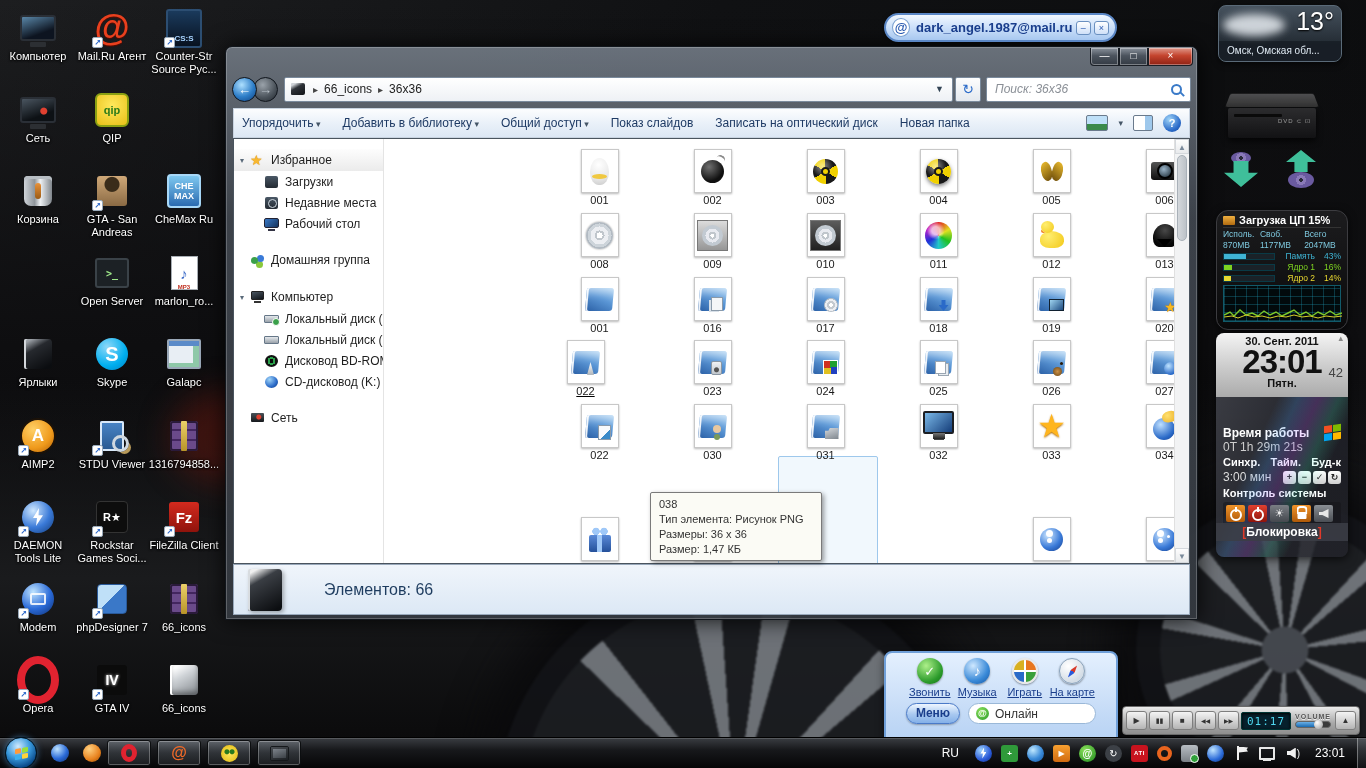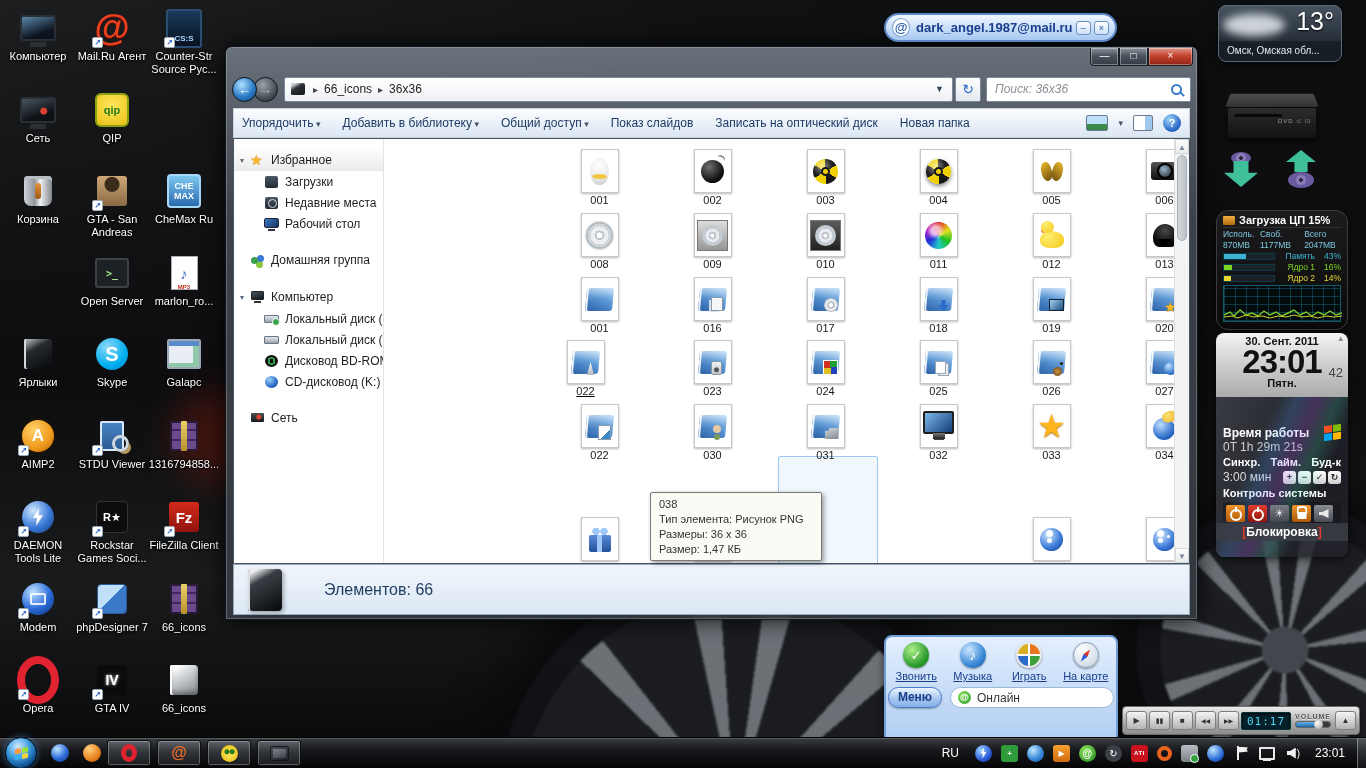--- a/index.html
+++ b/index.html
@@ -220,21 +220,21 @@
 .g-lock{background:linear-gradient(#f0942a,#b05a08)}
 .g-snd{background:linear-gradient(#8a8e94,#4a4e54);display:flex;align-items:center;justify-content:center}
 .g-pwr1::before,.g-pwr2::before{content:"";width:8px;height:8px;border:2px solid #fff;border-radius:50%;position:absolute;left:50%;top:56%;transform:translate(-50%,-50%)}
 .g-pwr1::after,.g-pwr2::after{content:"";width:2px;height:5px;background:#fff;position:absolute;left:50%;top:2px;transform:translateX(-50%)}
 .g-lock::before{content:"";width:9px;height:7px;background:#fff;border-radius:1px;position:absolute;bottom:3px;left:50%;transform:translateX(-50%)}
 .g-lock::after{content:"";width:7px;height:6px;border:2px solid #fff;border-bottom:none;border-radius:4px 4px 0 0;position:absolute;top:1px;left:50%;transform:translateX(-50%)}
 .g-snd::before{content:"";width:10px;height:9px;background:#e8e8e8;clip-path:polygon(0 32%,38% 32%,100% 0,100% 100%,38% 68%,0 68%)}
 .lock-row{position:absolute;left:0;right:0;bottom:16px;height:18px;background:rgba(60,62,70,.85);text-align:center;font-size:12px;font-weight:bold;color:#fff;line-height:18px}
 .lock-row b{color:#e03a2a;font-weight:bold}
 
-#agent-panel{position:absolute;left:884px;top:635px;width:234px;height:112px;z-index:6;border-radius:8px 8px 12px 12px;background:linear-gradient(#e4f0fe,#c2d9f6 60%,#aecdf2);border:2px solid #6f9fd8;box-shadow:0 3px 8px rgba(0,0,0,.5);padding:5px 2px 0}
+#agent-panel{position:absolute;left:884px;top:651px;width:234px;height:112px;z-index:6;border-radius:8px 8px 12px 12px;background:linear-gradient(#e4f0fe,#c2d9f6 60%,#aecdf2);border:2px solid #6f9fd8;box-shadow:0 3px 8px rgba(0,0,0,.5);padding:5px 20px 0}
 .acts{display:flex}
 .act{flex:1;text-align:center}
 .aico{width:26px;height:26px;border-radius:50%;margin:0 auto;position:relative;display:flex;align-items:center;justify-content:center;box-shadow:0 1px 2px rgba(0,0,0,.4)}
 .a-call{background:radial-gradient(circle at 35% 30%,#aef08a,#2a9a2a 65%,#147014)}
 .a-call::before{content:"✓";color:#fff;font-weight:bold;font-size:13px}
 .a-music{background:radial-gradient(circle at 35% 30%,#cfe8ff,#3a8ad8 60%,#14529e)}
 .a-music::before{content:"♪";color:#fff;font-size:14px}
 .a-play{background:conic-gradient(#e8761e 0 25%,#3aa03a 25% 50%,#2a6ac8 50% 75%,#d8b020 75%);border:2px solid #e8e8e8}
 .a-play::before{content:"";position:absolute;inset:0;border-radius:50%;background:linear-gradient(90deg,transparent 44%,#fff 44% 56%,transparent 56%),linear-gradient(0deg,transparent 44%,#fff 44% 56%,transparent 56%)}
 .a-map{background:radial-gradient(circle at 35% 30%,#fff,#d4dde6 70%);border:1px solid #8aa2ba}

